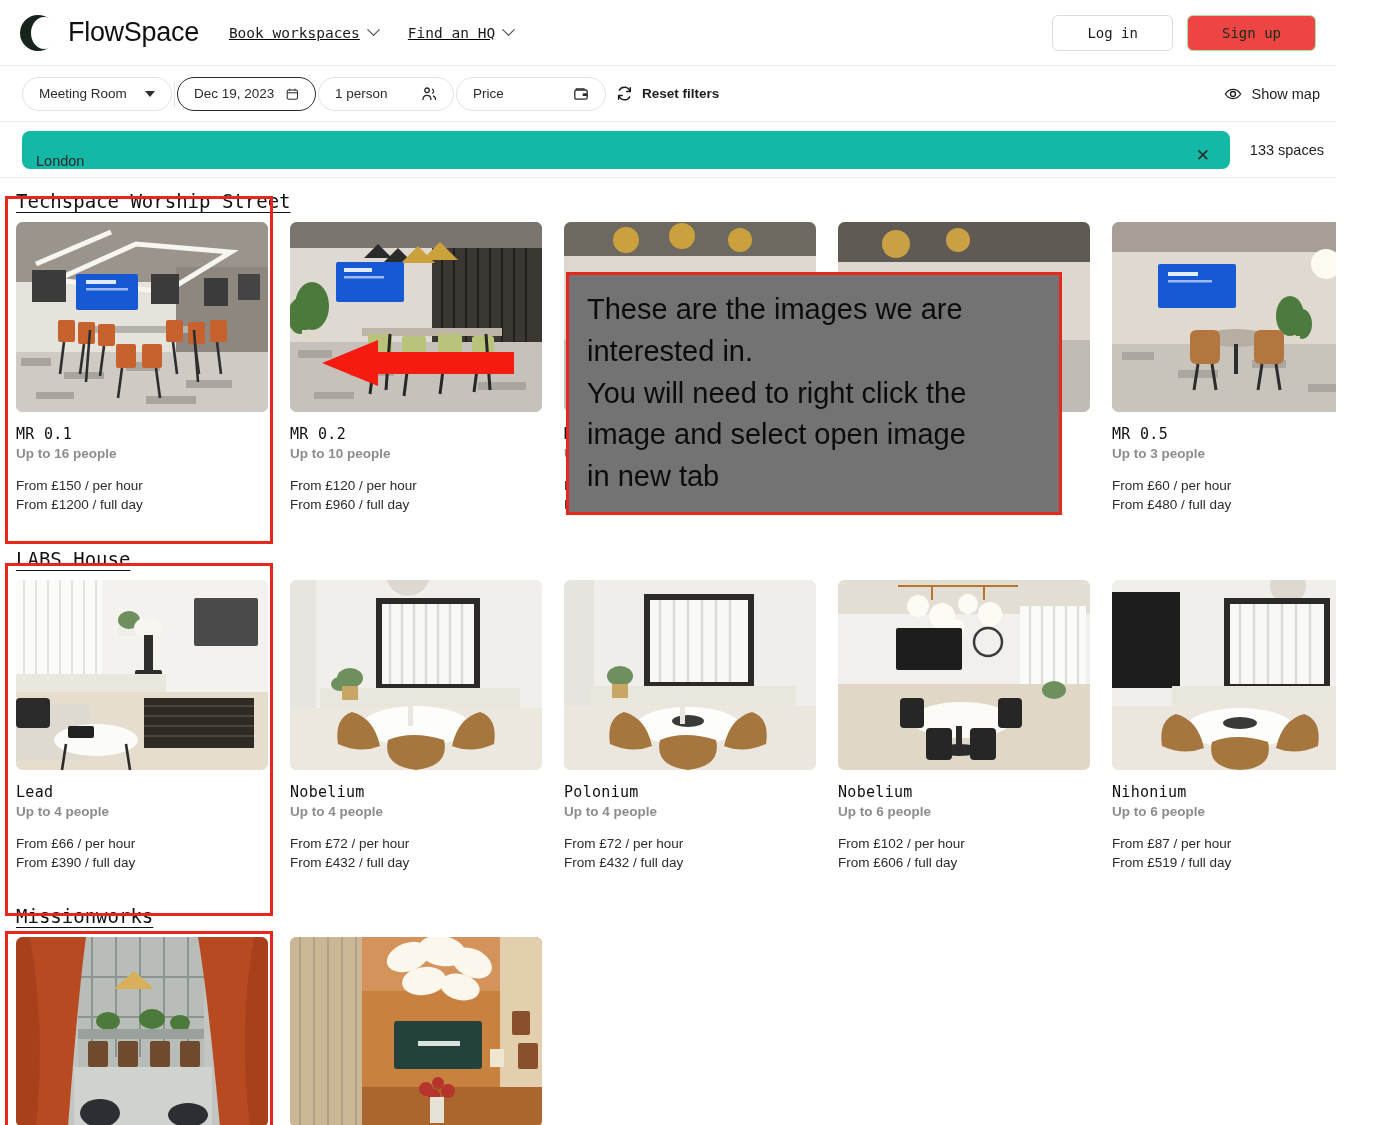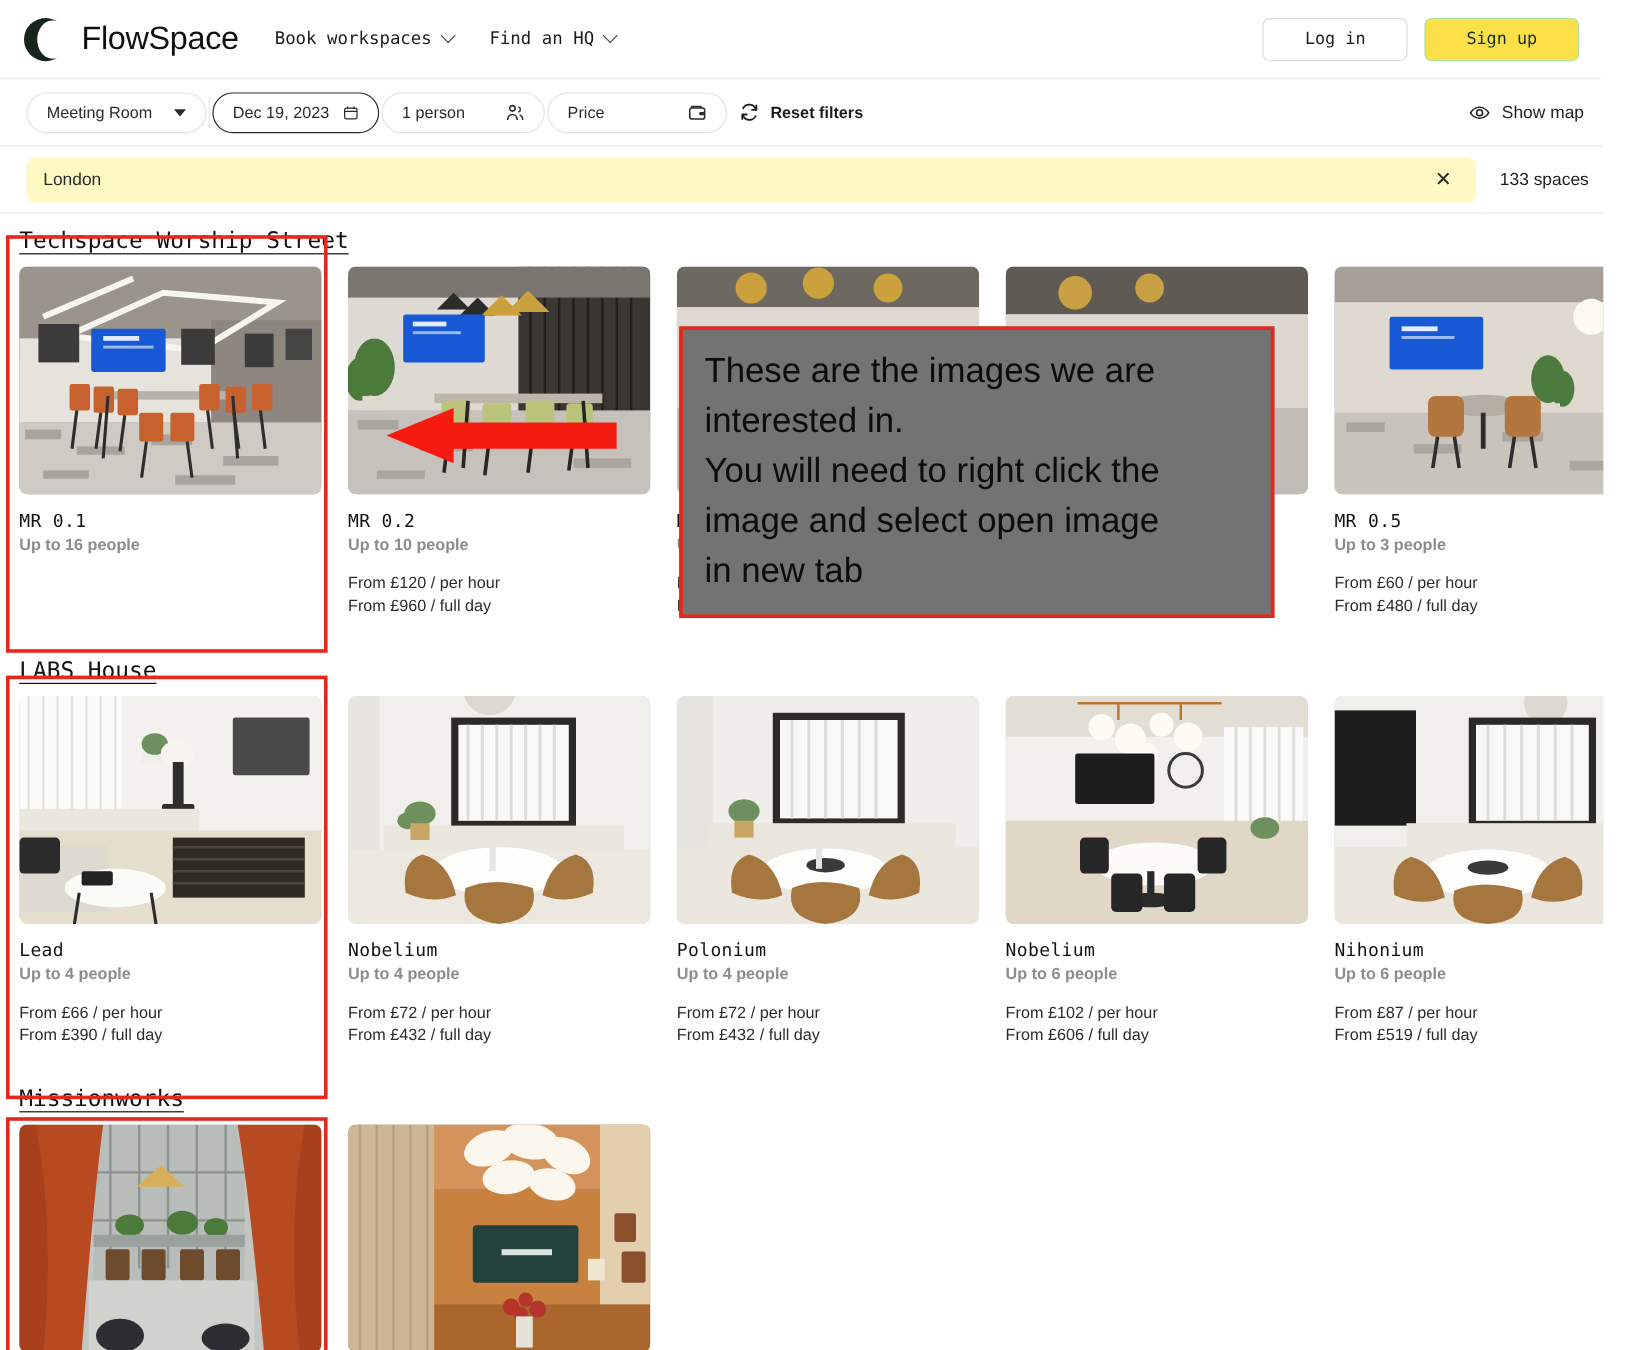--- a/index.html
+++ b/index.html
@@ -23,36 +23,36 @@
     position: absolute; inset: 0; border-radius: 50%;
     background: #17241c;
   }
   .logo-mark .inner {
     position: absolute; left: 11px; top: 2px; width: 26px; height: 32px;
     border-radius: 50%; background: #ffffff;
   }
   .brand-name {
     font-size: 27px; letter-spacing: -0.3px; color: #101010; font-weight: 400;
   }
-  .nav { display: flex; align-items: center; gap: 30px; }
+  .nav { display: flex; align-items: center; gap: 30px; text-decoration: underline; }
   .nav-item {
     display: flex; align-items: center; gap: 9px;
     font-family: "DejaVu Sans Mono", monospace;
     font-size: 14.5px; color: #1b1b1b; cursor: pointer;
   }
   .chev { display:inline-block; width: 9px; height: 9px;
     border-right: 1.6px solid #444; border-bottom: 1.6px solid #444;
     transform: rotate(45deg) translate(-2px,-2px); }
   .header-right { margin-left: auto; display: flex; align-items: center; gap: 14px; }
   .btn {
     font-family: "DejaVu Sans Mono", monospace;
     font-size: 14px; border-radius: 6px; padding: 9px 34px; cursor: pointer;
   }
   .btn-login { background: #fff; border: 1px solid #dcdcdc; color: #1b1b1b; }
-  .btn-signup { background: #fde047; border: 1px solid #a9e3a5; color: #123019; }
+  .btn-signup { background: #ef4444; border: 1px solid #a9e3a5; color: #123019; }
 
   
   .filterbar {
     height: 56px; display: flex; align-items: center; gap: 2px;
     padding: 0 22px; border-bottom: 1px solid #ececec; position: relative;
   }
   .pill {
     display: flex; align-items: center; justify-content: space-between; gap: 10px;
     border: 1px solid #e2e2e2; border-radius: 24px;
     height: 34px; padding: 0 16px; font-size: 13.5px; color: #2a2a2a;
@@ -75,21 +75,21 @@
     font-size: 14.5px; color: #1d1d1d; cursor: pointer; white-space: nowrap;
     margin-right: -6px;
   }
 
   
   .searchrow {
     height: 56px; display: flex; align-items: center;
     padding: 0 22px; border-bottom: 1px solid #ececec; position: relative;
   }
   .search-wrap {
-    flex: 1; display: flex; align-items: center; background: #fef9c3;
+    flex: 1; display: flex; align-items: flex-end; background: #14b8a6;
     border-radius: 8px; height: 38px; padding: 0 14px; position: relative;
   }
   .search-input {
     border: none; background: transparent; outline: none; flex: 1;
     font-size: 14.5px; color: #2a2a2a; font-family: "Liberation Sans", sans-serif;
   }
   .clear-x {
     width: 26px; height: 26px; display: flex; align-items: center;
     justify-content: center; font-size: 17px; color: #2b2b2b; cursor: pointer;
   }
@@ -274,20 +274,24 @@
                   <line x1="201" y1="120" x2="205" y2="152"></line>
                 <line x1="106" y1="146" x2="102" y2="176"></line>
                   <line x1="140" y1="146" x2="144" y2="176"></line>
                 <line x1="74" y1="108" x2="70" y2="160"></line>
                   <line x1="178" y1="108" x2="182" y2="160"></line>
               </g>
             </svg>
           </div>
           <div class="card-title">MR 0.1</div>
           <div class="card-cap">Up to 16 people</div>
+          <div class="card-price">
+            <div>From £150 / per hour</div>
+            <div>From £1200 / full day</div>
+          </div>
         </div>
 
         <div class="card">
           <div class="card-img">
             <svg viewBox="0 0 252 190" preserveAspectRatio="none">
               <rect width="252" height="190" fill="#cdc8c1"></rect>
               <rect x="0" y="0" width="142" height="120" fill="#ded9d2"></rect>
               <rect x="142" y="0" width="110" height="140" fill="#3a3732"></rect>
               <g stroke="#211f1c" stroke-width="2">
                 <line x1="152" y1="0" x2="152" y2="140"></line>

